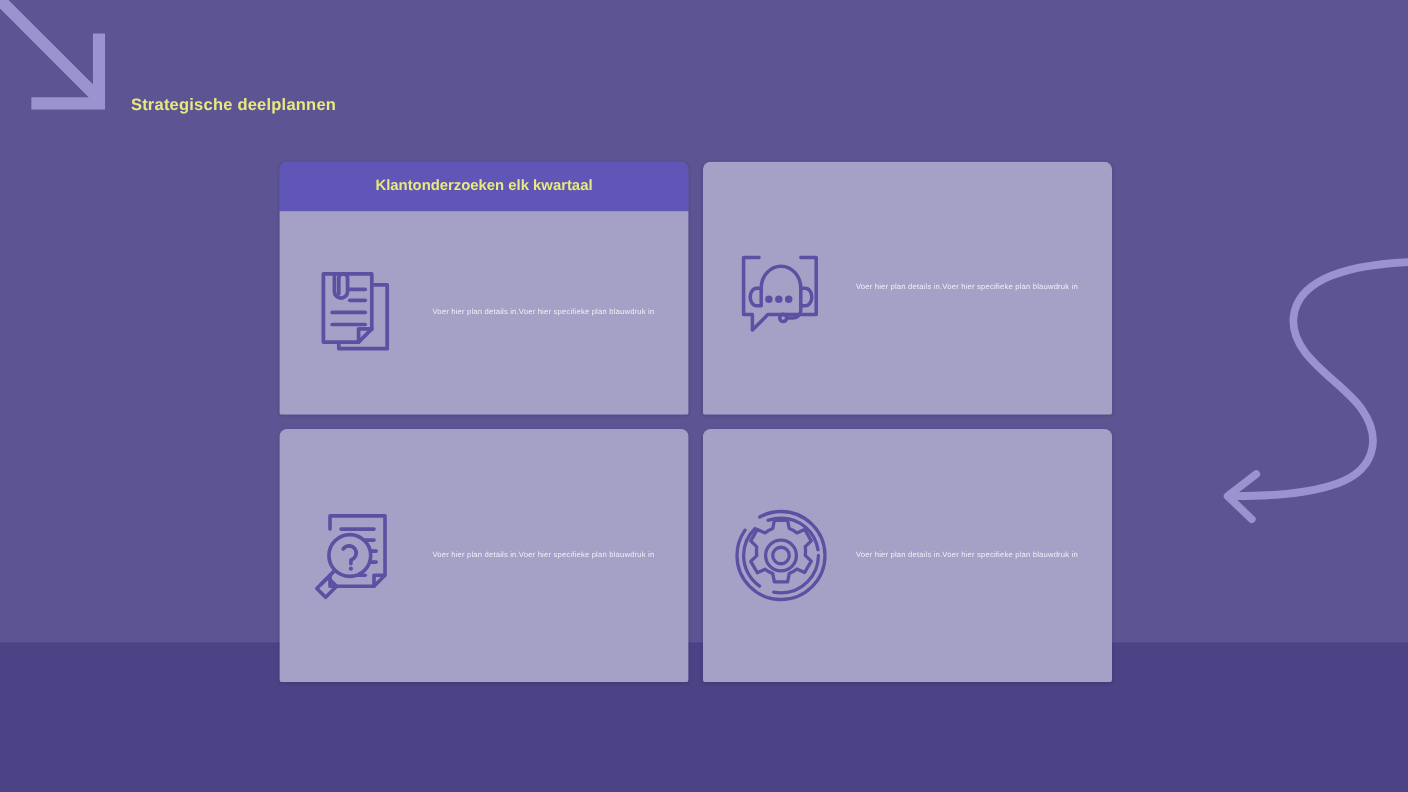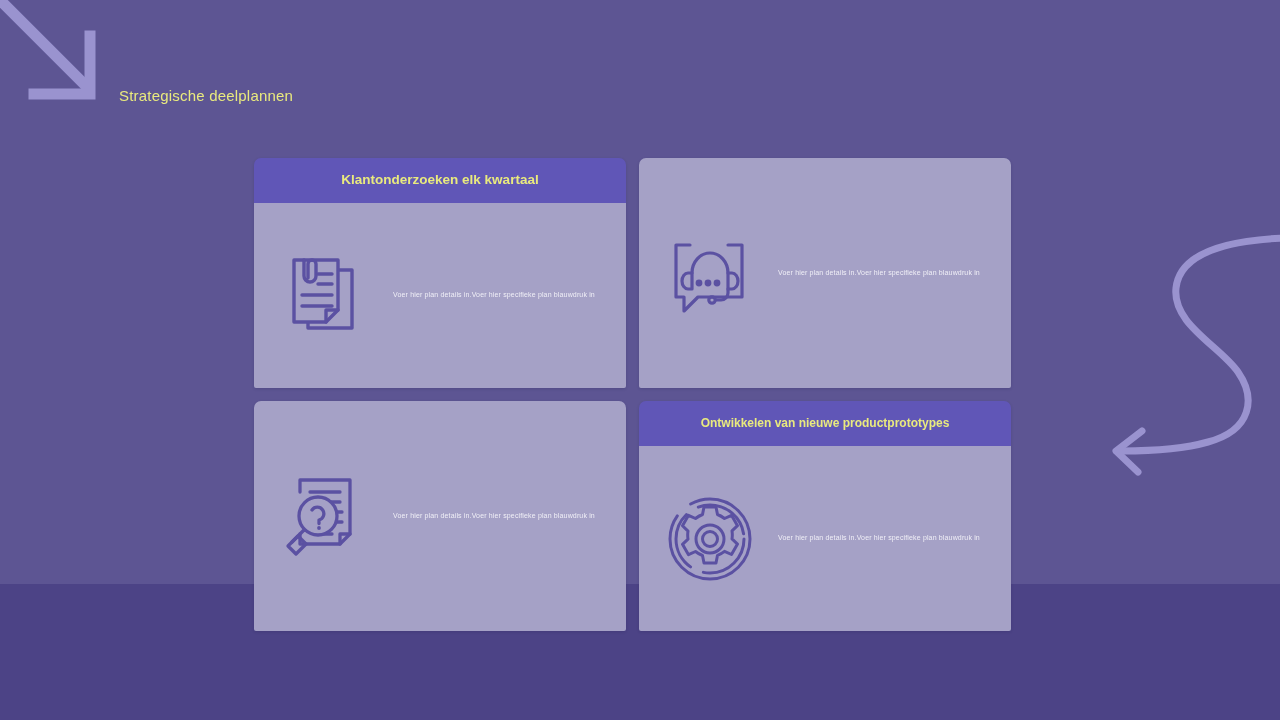--- a/index.html
+++ b/index.html
@@ -50,31 +50,31 @@
     height: 265px;
     pointer-events: none;
   }
 
   
   .headline {
     position: absolute;
     left: 119px;
     top: 87px;
     font-size: 15px;
-    font-weight: normal;
+    font-weight: bold;
     letter-spacing: 0.2px;
     color: #e9ea7e;
     white-space: nowrap;
   }
 
   
   .grid {
     position: absolute;
     left: 254px;
-    top: 158px;
+    top: 147px;
     width: 758px;
     height: 351px;
     display: grid;
     grid-template-columns: 372px 372px;
     grid-template-rows: 230px 230px;
     column-gap: 14px;
     row-gap: 15px;
     gap: 13px;
   }
   .card {
@@ -213,23 +213,20 @@
             <circle cx="37" cy="56" r="1.9" fill="#5b51a2" stroke="none"></circle>
             <path d="M22 58 L10 70"></path>
             <path d="M6 74 L16 64 L24 72 L14 82 Z"></path>
           </svg>
         </div>
         <div class="card-text">Voer hier plan details in.Voer hier specifieke plan blauwdruk in</div>
       </div>
     </div>
 
     <div class="card small">
-      <div class="card-header">
-        <div class="card-title">Ontwikkelen van nieuwe productprototypes</div>
-      </div>
       <div class="card-body">
         <div class="card-icon">
           <svg width="86" height="86" viewBox="0 0 86 86" fill="none" stroke="#5b51a2" stroke-width="3" stroke-linecap="round" stroke-linejoin="round">
             <circle cx="43" cy="43" r="40" stroke-dasharray="150 18"></circle>
             <circle cx="43" cy="43" r="34" stroke-dasharray="60 14"></circle>
             <path d="M37 11 h12 l1.5 7.5 a26 26 0 0 1 7 4 l7-3.2 6 10.4 -5.5 5.2
                      a26 26 0 0 1 0 8 l5.5 5.2 -6 10.4 -7-3.2 a26 26 0 0 1 -7 4
                      L49 67 H37 l-1.5-7.5 a26 26 0 0 1 -7-4 l-7 3.2 -6-10.4 5.5-5.2
                      a26 26 0 0 1 0-8 L15.5 29.7 l6-10.4 7 3.2 a26 26 0 0 1 7-4 Z"></path>
             <circle cx="43" cy="43" r="14"></circle>

